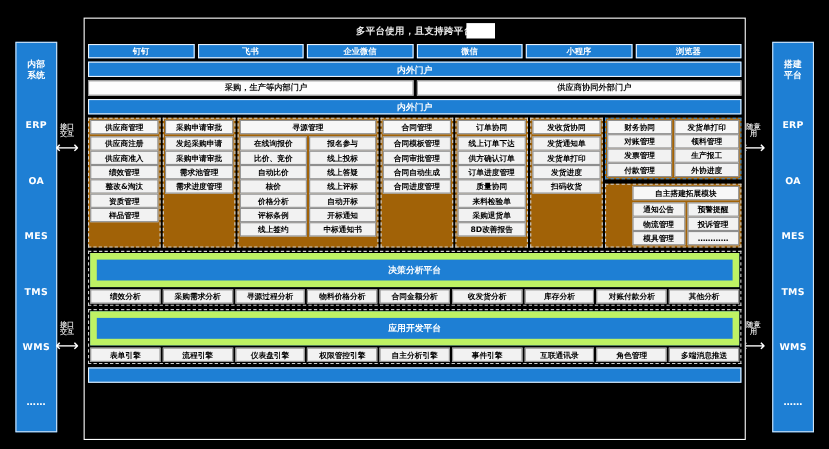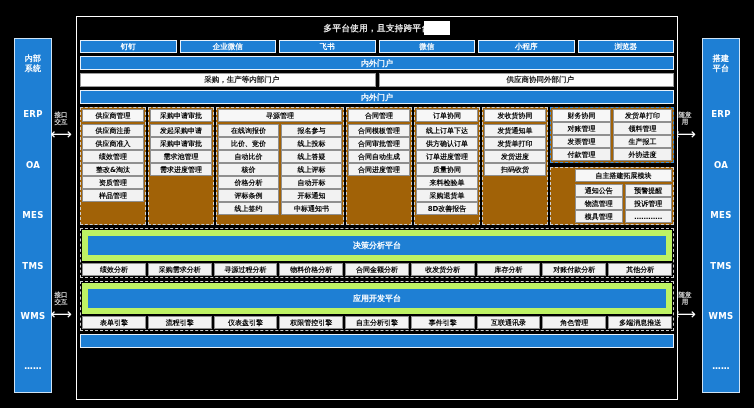--- a/index.html
+++ b/index.html
@@ -110,22 +110,22 @@
 
   <div id="panel">
 
     <div class="title-bar">
       <div class="t">多平台使用，且支持跨平台</div>
       <div class="patch"></div>
     </div>
 
     <div class="row mt3" id="platform-row">
         <div class="chip flex">钉钉</div>
+        <div class="chip flex">飞书</div>
         <div class="chip flex">企业微信</div>
-        <div class="chip flex">飞书</div>
         <div class="chip flex">微信</div>
         <div class="chip flex">小程序</div>
         <div class="chip flex">浏览器</div>
       </div>
 
     <div class="banner mt3">内外门户</div>
 
     <div class="row mt3" id="portal-split-row">
         <div class="wbox flex">采购，生产等内部门户</div>
         <div class="wbox flex">供应商协同外部门户</div>

